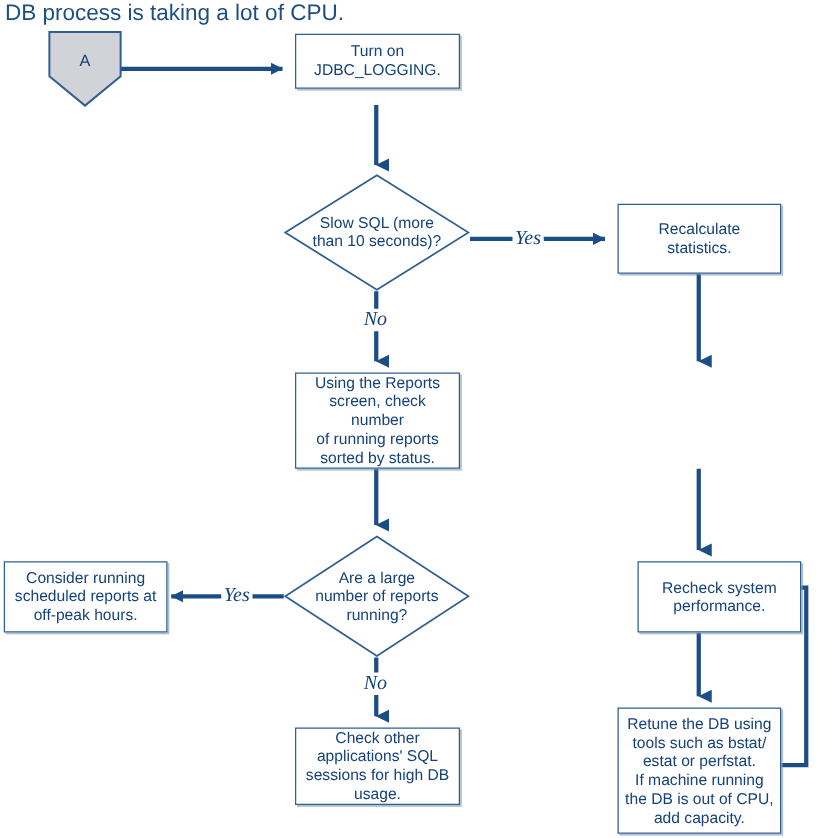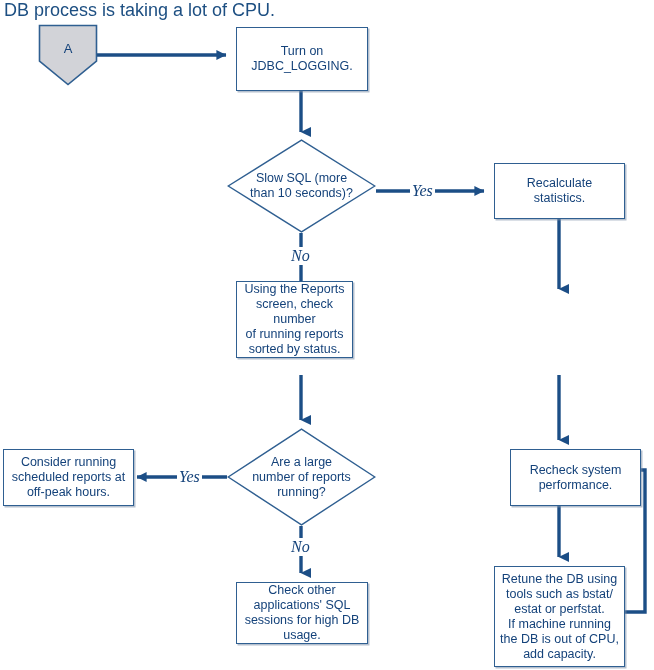--- a/index.html
+++ b/index.html
@@ -148,38 +148,38 @@
     </g>
   </svg>
 
   <div class="conn-wrap" style="left:38px; top:24px; width:60px; height:62px;">
     <svg width="60" height="62" viewBox="0 0 60 62" xmlns="http://www.w3.org/2000/svg">
       <polygon points="1.5,1.5 58.5,1.5 58.5,37 30,60.5 1.5,37" fill="#d2d3d8" stroke="#2f5f91" stroke-width="1.6"></polygon>
     </svg>
     <div class="conn-label">A</div>
   </div>
 
-  <div class="node box" style="left:236px; top:27px; width:132px; height:64px;">
+  <div class="node box" style="left:236px; top:27px; width:132px; height:44px;">
     <span class="txt">Turn on
 JDBC_LOGGING.</span>
   </div>
 
   <div class="diamond-wrap" style="left:227px; top:139px; width:149px; height:94px;">
     <svg width="149" height="94" viewBox="0 0 149 94" xmlns="http://www.w3.org/2000/svg">
       <polygon points="74.5,1.2 147.8,47 74.5,92.8 1.2,47" fill="#ffffff" stroke="#2f5f91" stroke-width="1.4"></polygon>
     </svg>
     <div class="diamond-label">Slow SQL (more
 than 10 seconds)?</div>
   </div>
 
   <div class="node box" style="left:494px; top:163px; width:131px; height:56px;">
     <span class="txt">Recalculate statistics.</span>
   </div>
 
-  <div class="node box" style="left:236px; top:281px; width:117px; height:77px;">
+  <div class="node box" style="left:236px; top:298px; width:132px; height:77px;">
     <span class="txt">Using the Reports
 screen, check number
 of running reports
 sorted by status.</span>
   </div>
 
 
   <div class="diamond-wrap" style="left:227px; top:428px; width:149px; height:98px;">
     <svg width="149" height="98" viewBox="0 0 149 98" xmlns="http://www.w3.org/2000/svg">
       <polygon points="74.5,1.2 147.8,49 74.5,96.8 1.2,49" fill="#ffffff" stroke="#2f5f91" stroke-width="1.4"></polygon>

